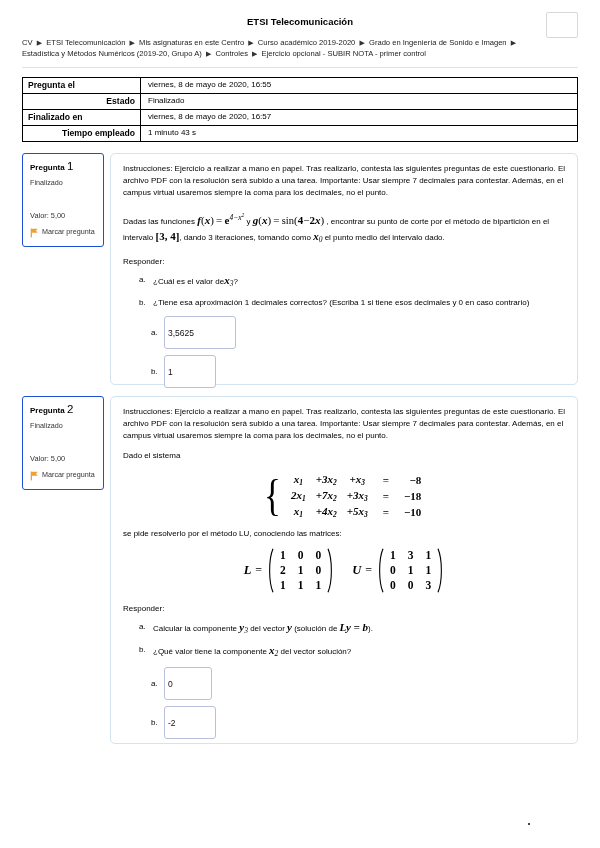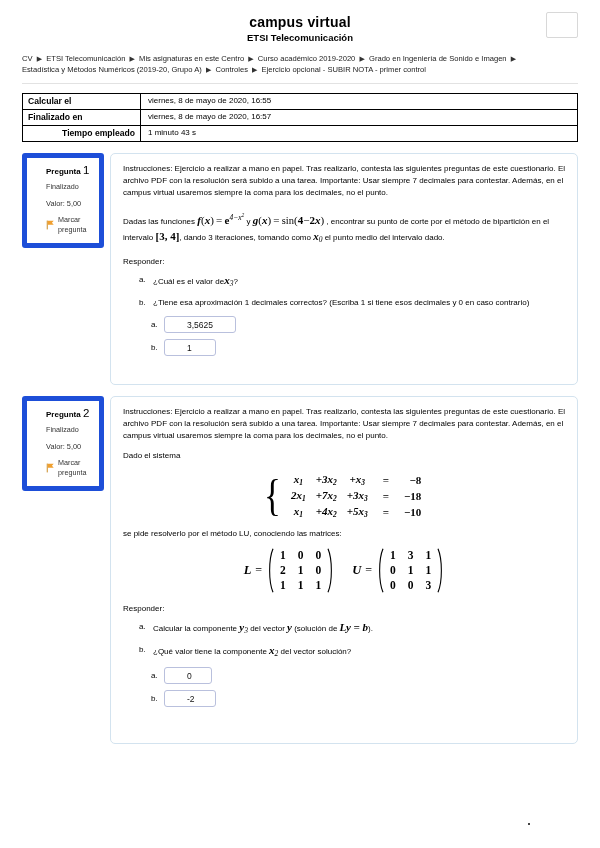--- a/index.html
+++ b/index.html
@@ -43,29 +43,29 @@
   }
   .summary td { border: 1px solid #000; padding: 2px 5px 3px 5px; vertical-align: middle; }
   .summary td.lab { width: 118px; text-align: right; font-weight: bold; font-size: 8.6px; }
   .summary td.lab.left { text-align: left; }
   .summary td.val { padding-left: 7px; font-size: 8px; }
 
   
   .q-wrap { margin: 11px 22px 0 22px; display: flex; gap: 6px; align-items: flex-start; }
   .q-side {
     width: 82px; flex: 0 0 82px;
-    border: 5px solid #1d4ed8; background: #fff;
+    border: 1px solid #1d4ed8; background: #fff;
     border-radius: 3px;
-    padding: 6px 6px 8px 19px;
+    padding: 6px 6px 8px 7px;
     font-size: 7.4px; color: #333; line-height: 13px;
   }
   .q-side .q-title { font-size: 8px; font-weight: bold; color: #000; margin-bottom: 2px; }
   .q-side .q-title .qnum { font-size: 11.5px; font-weight: normal; }
   .q-side .q-state { font-size: 7.2px; color: #333; }
-  .q-side .q-val { font-size: 7.4px; color: #333; margin-top: 4px; }
+  .q-side .q-val { font-size: 7.4px; color: #333; margin-top: 20px; }
   .q-flag { margin-top: 5px; display: flex; align-items: center; gap: 3px; }
   .q-flag .flag-ico { width: 9px; height: 10px; flex: 0 0 9px; margin-top: 1px; }
   .q-flag .flag-txt { font-size: 7.2px; color: #333; line-height: 10px; }
 
   .q-body {
     flex: 1 1 auto;
     border: 1px solid #d3e3ef; background: #fff;
     border-radius: 5px;
     padding: 9px 12px 14px 12px;
     min-height: 60px;
@@ -84,23 +84,23 @@
   sup.ms { font-family: "Liberation Serif", serif; font-style: italic; font-size: 7.5px; vertical-align: 4px; }
 
   .ol-ab { margin: 3px 0 0 0; padding: 0; list-style: none; }
   .ol-ab li { font-size: 8px; line-height: 12px; margin-bottom: 7px; padding-left: 30px; position: relative; }
   .ol-ab li .mk { position: absolute; left: 16px; }
 
   
   .ans-row { display: flex; align-items: center; margin: 0 0 6px 0; padding-left: 28px; }
   .ans-row .ans-lab { font-size: 8px; width: 13px; }
   .ans-input {
-    height: 17px; border: 1px solid #b9c0dd; border-radius: 3px;
+    height: 33px; border: 1px solid #b9c0dd; border-radius: 3px;
     background: #fff; font-size: 8.5px; color: #111;
-    padding: 0 22px; display: flex; align-items: center;
+    padding: 0 3px; display: flex; align-items: center;
     font-family: "Liberation Sans", sans-serif;
   }
   .ans-input.w1 { width: 72px; }
   .ans-input.w2 { width: 52px; }
   .ans-input.w3 { width: 48px; }
   .ans-input.w4 { width: 52px; }
 
   
   .eq-center { text-align: center; margin: 9px 0 8px 0; }
   .sys { display: inline-flex; align-items: stretch; }
@@ -127,21 +127,20 @@
   table.matt td { font-family: "Liberation Serif", serif; font-weight: bold; font-size: 11.5px; padding: 1.5px 6px; text-align: center; }
 
   .dot-bottom { position: absolute; right: 70px; bottom: 23px; width: 2px; height: 2px; background: #444; }
 </style>
 </head>
 <body>
 
 <div class="page">
 
   <div class="header">
-    <div class="brand-title">campus virtual</div>
     <div class="brand-sub">ETSI Telecomunicación</div>
     <div class="corner-box"></div>
   </div>
 
   <div class="breadcrumb">
     <span class="crumb">CV</span>
     <span class="sep">▶</span>
     <span class="crumb">ETSI Telecomunicación</span>
     <span class="sep">▶</span>
     <span class="crumb">Mis asignaturas en este Centro</span>
@@ -155,22 +154,26 @@
     <span class="crumb">Controles</span>
     <span class="sep">▶</span>
     <span class="crumb">Ejercicio opcional - SUBIR NOTA - primer control</span>
   </div>
 
   <div class="hr-top"></div>
 
   <table class="summary">
     <tbody>
         <tr>
-      <td class="lab left">Calcular el</td>
+      <td class="lab left">Pregunta el</td>
       <td class="val">viernes, 8 de mayo de 2020, 16:55</td>
+    </tr>
+    <tr>
+      <td class="lab">Estado</td>
+      <td class="val">Finalizado</td>
     </tr>
     <tr>
       <td class="lab left">Finalizado en</td>
       <td class="val">viernes, 8 de mayo de 2020, 16:57</td>
     </tr>
     <tr>
       <td class="lab">Tiempo empleado</td>
       <td class="val">1 minuto 43 s</td>
     </tr>
   </tbody>

